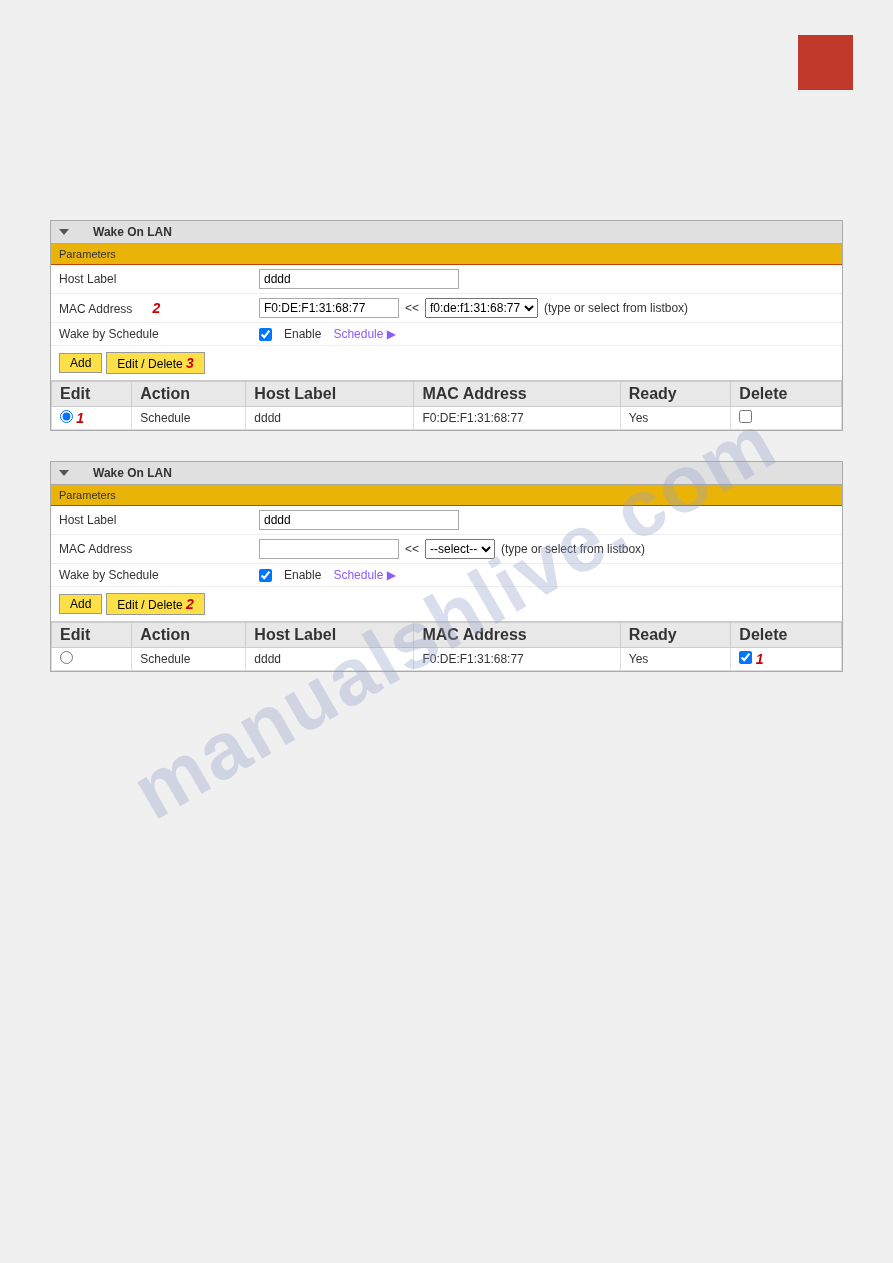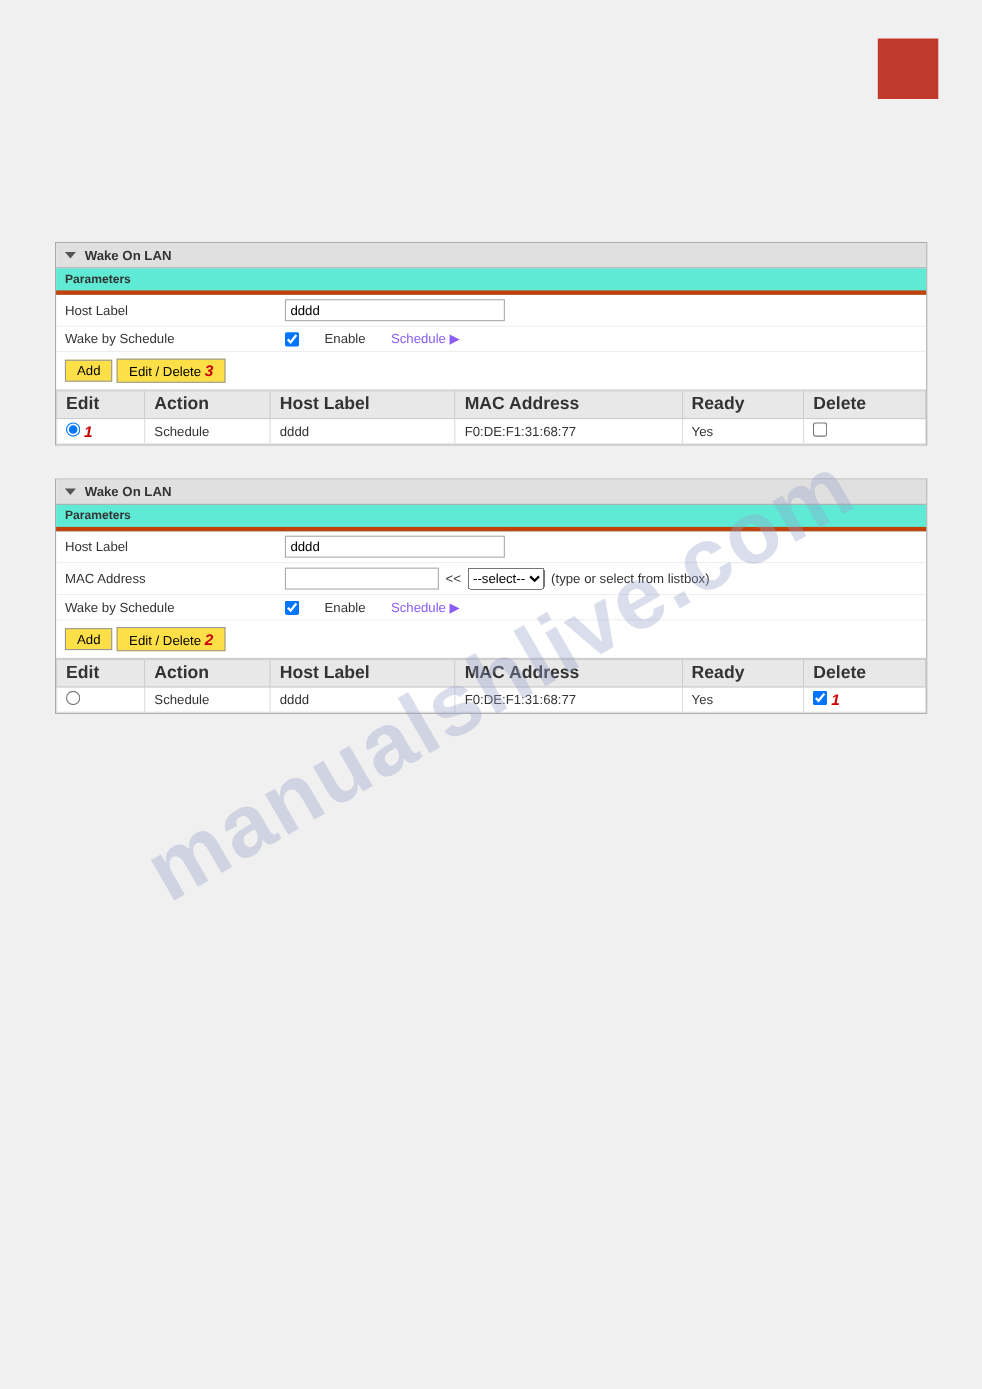--- a/index.html
+++ b/index.html
@@ -34,39 +34,39 @@
 
     .wol-header {
       background: #e0e0e0;
       padding: 4px 8px;
       font-weight: bold;
       font-size: 12px;
       color: #333;
       border-bottom: 1px solid #aaa;
       display: flex;
       align-items: center;
-      gap: 4px;
+      gap: 20px;
     }
 
     .triangle-down {
       display: inline-block;
       width: 0;
       height: 0;
       border-left: 5px solid transparent;
       border-right: 5px solid transparent;
       border-top: 6px solid #555;
       margin-right: 4px;
     }
 
     .params-label {
-      background: #5eead4;
+      background: #eab308;
       padding: 4px 8px;
-      font-weight: bold;
+      font-weight: normal;
       font-size: 11px;
-      border-bottom: 4px solid #c2410c;
+      border-bottom: 1px solid #c2410c;
     }
 
     .form-table {
       width: 100%;
       border-collapse: collapse;
     }
 
     .form-table tr td {
       padding: 4px 8px;
       border-bottom: 1px solid #eee;
@@ -105,21 +105,21 @@
 
     .mac-row {
       display: flex;
       align-items: center;
       gap: 6px;
     }
 
     .schedule-row {
       display: flex;
       align-items: center;
-      gap: 23px;
+      gap: 12px;
     }
 
     .schedule-link {
       color: #8b5cf6;
       text-decoration: none;
       font-size: 12px;
     }
 
     .btn-row {
       padding: 6px 8px;
@@ -204,20 +204,37 @@
       <span>Wake On LAN</span>
     </div>
     <div class="params-label">Parameters</div>
 
     <table class="form-table">
       <tbody>
           <tr>
         <td>Host Label</td>
         <td>
           <input type="text" class="host-input" value="dddd" style="">
+        </td>
+      </tr>
+      <tr>
+        <td>
+          <span>MAC Address</span>
+          &nbsp;&nbsp;&nbsp;&nbsp;
+          <span class="red-num">2</span>
+        </td>
+        <td>
+          <div class="mac-row">
+            <input type="text" class="mac-input" value="F0:DE:F1:31:68:77" style="">
+            <span>&lt;&lt;</span>
+            <select class="mac-select">
+              <option>f0:de:f1:31:68:77</option>
+            </select>
+            <span>(type or select from listbox)</span>
+          </div>
         </td>
       </tr>
       <tr>
         <td>Wake by Schedule</td>
         <td>
           <div class="schedule-row">
             <input type="checkbox" checked="" style="">
             <span>Enable</span>
             <a href="#" class="schedule-link">Schedule ▶</a>
           </div>

